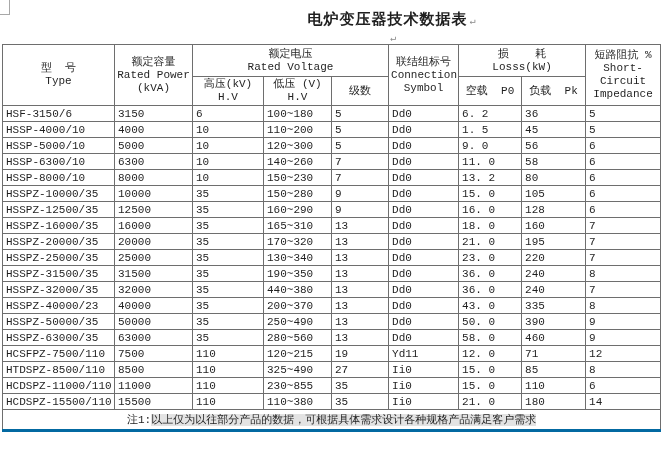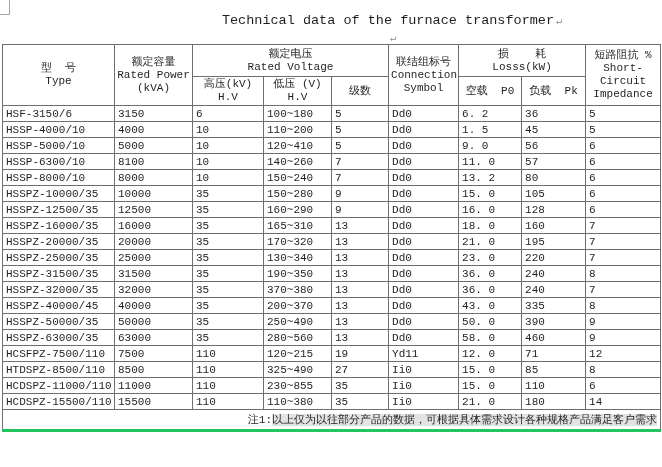--- a/index.html
+++ b/index.html
@@ -59,35 +59,35 @@
     text-align:center;
     line-height:13px;
     padding:1px 2px;
   }
   tr.hrow1{height:32px;}
   tr.hrow2{height:27px;}
   tbody.rows tr{height:16px;}
   tbody.rows td{text-align:left;line-height:14px;}
   tr.note-row{height:21px;}
   tr.note-row td{
-    text-align:right;
+    text-align:center;
     font-size:11px;
-    border-bottom:3px solid #22c55e;
+    border-bottom:3px solid #0369a1;
   }
   .note-highlight{background:#e3e3e3;}
 </style>
 </head>
 <body>
 
 <div class="page">
 
   <div class="crop-mark"></div>
 
   <div class="title-block">
-    <div class="title-en"><span>Technical data of the furnace transformer</span><span class="pmark">↵</span></div>
+    <div class="title-cn"><span>电炉变压器技术数据表</span><span class="pmark">↵</span></div>
     <div class="empty-line"><span class="pmark">↵</span></div>
   </div>
 
   <table class="data">
     <colgroup>
       <col style="width:112px">
       <col style="width:78px">
       <col style="width:71px">
       <col style="width:68px">
       <col style="width:57px">
@@ -145,43 +145,43 @@
           <td>5</td>
           <td>Dd0</td>
           <td>1. 5</td>
           <td>45</td>
           <td>5</td>
         </tr>
         <tr>
           <td>HSSP-5000/10</td>
           <td>5000</td>
           <td>10</td>
-          <td>120~410</td>
+          <td>120~300</td>
           <td>5</td>
           <td>Dd0</td>
           <td>9. 0</td>
           <td>56</td>
           <td>6</td>
         </tr>
         <tr>
           <td>HSSP-6300/10</td>
-          <td>8100</td>
+          <td>6300</td>
           <td>10</td>
           <td>140~260</td>
           <td>7</td>
           <td>Dd0</td>
           <td>11. 0</td>
-          <td>57</td>
+          <td>58</td>
           <td>6</td>
         </tr>
         <tr>
           <td>HSSP-8000/10</td>
           <td>8000</td>
           <td>10</td>
-          <td>150~240</td>
+          <td>150~230</td>
           <td>7</td>
           <td>Dd0</td>
           <td>13. 2</td>
           <td>80</td>
           <td>6</td>
         </tr>
         <tr>
           <td>HSSPZ-10000/35</td>
           <td>10000</td>
           <td>35</td>
@@ -244,29 +244,29 @@
           <td>13</td>
           <td>Dd0</td>
           <td>36. 0</td>
           <td>240</td>
           <td>8</td>
         </tr>
         <tr>
           <td>HSSPZ-32000/35</td>
           <td>32000</td>
           <td>35</td>
-          <td>370~380</td>
+          <td>440~380</td>
           <td>13</td>
           <td>Dd0</td>
           <td>36. 0</td>
           <td>240</td>
           <td>7</td>
         </tr>
         <tr>
-          <td>HSSPZ-40000/45</td>
+          <td>HSSPZ-40000/23</td>
           <td>40000</td>
           <td>35</td>
           <td>200~370</td>
           <td>13</td>
           <td>Dd0</td>
           <td>43. 0</td>
           <td>335</td>
           <td>8</td>
         </tr>
         <tr>

